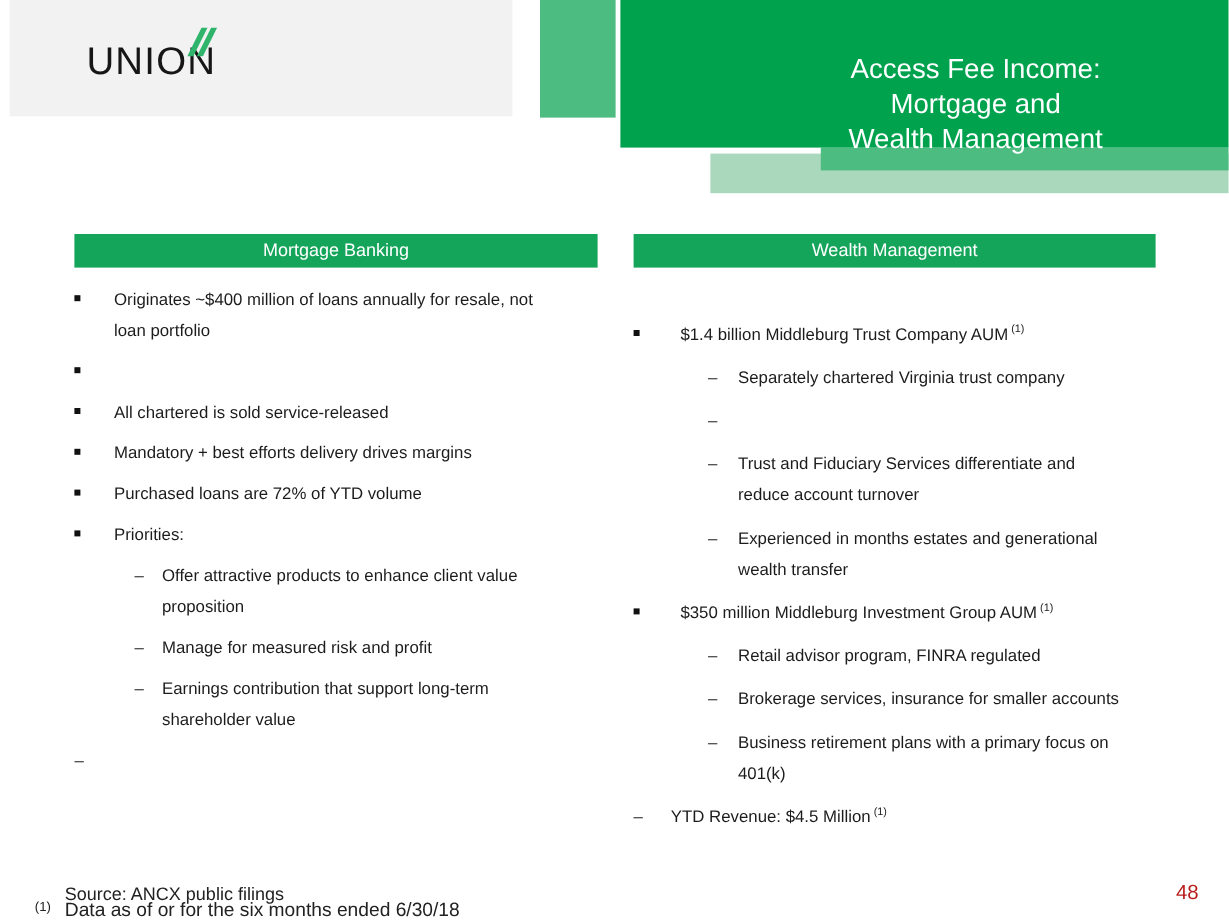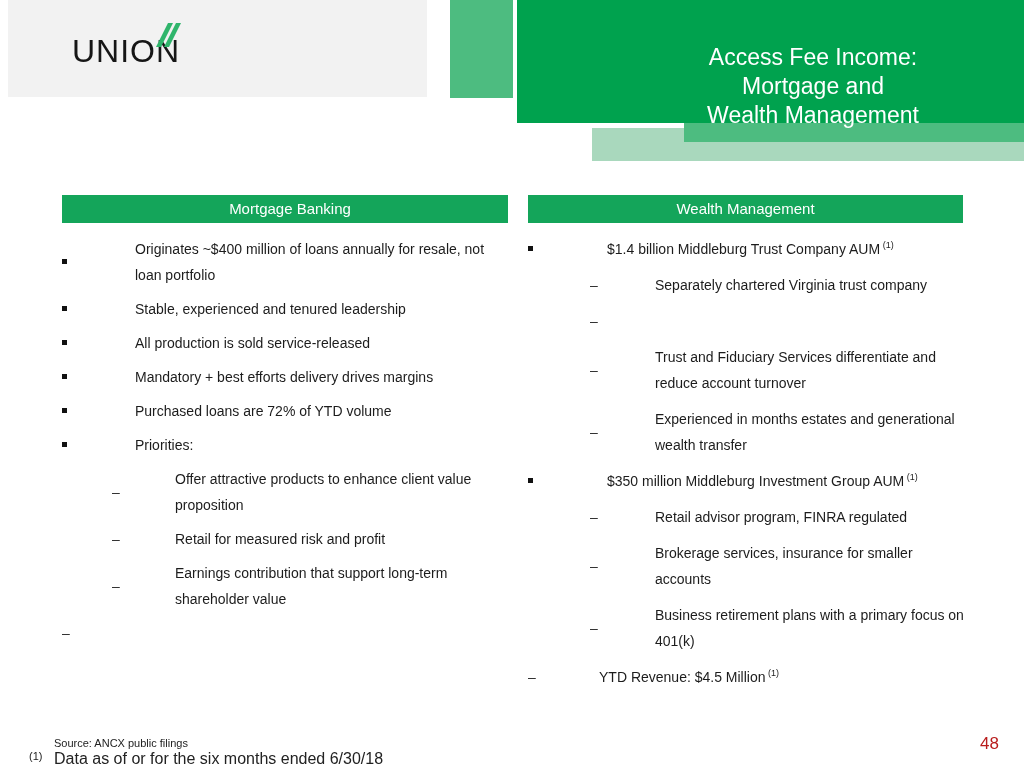--- a/index.html
+++ b/index.html
@@ -44,49 +44,49 @@
   .bar-medium{
     position:absolute;left:684px;top:123px;width:340px;height:19px;
     background:#4DBC80;
   }
   
   .col-header{
     position:absolute;top:195px;height:28px;
     background:#14A55A;color:#ffffff;
     font-size:15px;line-height:28px;text-align:center;
   }
-  .col-header.left{left:62px;width:436px;padding-left:10px;}
+  .col-header.left{left:62px;width:436px;}
   .col-header.right{left:528px;width:435px;}
   
   .col{position:absolute;top:236px;}
   .col-left{left:62px;width:436px;}
-  .col-right{left:528px;width:442px;}
+  .col-right{left:528px;width:442px;margin-top:29px;}
   .item{
-    display:flex;align-items:center;
-    font-size:14px;line-height:26px;color:#1c1c1c;gap:40px;
+    display:flex;align-items:flex-start;
+    font-size:14px;line-height:26px;color:#1c1c1c;
   }
   .col-left  .item{margin-bottom:8px;}
   .col-right .item{margin-bottom:10px;}
   .item .marker{flex:0 0 auto;color:#333;}
   .item .text{white-space:pre-line;}
   
   .col-left  .item.lvl0.m-square .marker{width:33px;}
   .col-left  .item.lvl0.m-dash   .marker{width:28px;}
   .col-left  .item.lvl1{padding-left:50px;}
   .col-left  .item.lvl1 .marker{width:23px;}
   .col-right .item.lvl0.m-square .marker{width:39px;}
   .col-right .item.lvl0.m-dash   .marker{width:31px;}
   .col-right .item.lvl1{padding-left:62px;}
   .col-right .item.lvl1 .marker{width:25px;}
   .sq{display:inline-block;width:5px;height:5px;background:#111;margin-top:10px;vertical-align:top;}
   sup.fn{font-size:9px;line-height:0;vertical-align:6px;}
   
   .footer-source{
     position:absolute;left:54px;top:737px;
-    font-size:11px;color:#222;
+    font-size:15px;color:#222;
   }
   .footnote-marker{
     position:absolute;left:29px;top:750px;
     font-size:11px;color:#222;
   }
   .footnote-text{
     position:absolute;left:54px;top:750px;
     font-size:16px;color:#222;
   }
   .page-number{
@@ -123,46 +123,45 @@
   <div class="col-header right">Wealth Management</div>
 
   <div class="col col-left">
       <div class="item lvl0 m-square">
         <span class="marker"><span class="sq"></span></span>
         <span class="text">Originates ~$400 million of loans annually for resale, not
 loan portfolio</span>
       </div>
       <div class="item lvl0 m-square">
         <span class="marker"><span class="sq"></span></span>
-        <span class="text">Stable, experienced and tenured leadership</span>
-      </div>
-      <div class="item lvl0 m-square">
-        <span class="marker"><span class="sq"></span></span>
-        <span class="text">All production is sold service-released</span>
+      </div>
+      <div class="item lvl0 m-square">
+        <span class="marker"><span class="sq"></span></span>
+        <span class="text">All chartered is sold service-released</span>
       </div>
       <div class="item lvl0 m-square">
         <span class="marker"><span class="sq"></span></span>
         <span class="text">Mandatory + best efforts delivery drives margins</span>
       </div>
       <div class="item lvl0 m-square">
         <span class="marker"><span class="sq"></span></span>
         <span class="text">Purchased loans are 72% of YTD volume</span>
       </div>
       <div class="item lvl0 m-square">
         <span class="marker"><span class="sq"></span></span>
         <span class="text">Priorities:</span>
       </div>
       <div class="item lvl1 m-dash">
         <span class="marker">–</span>
         <span class="text">Offer attractive products to enhance client value
 proposition</span>
       </div>
       <div class="item lvl1 m-dash">
         <span class="marker">–</span>
-        <span class="text">Retail for measured risk and profit</span>
+        <span class="text">Manage for measured risk and profit</span>
       </div>
       <div class="item lvl1 m-dash">
         <span class="marker">–</span>
         <span class="text">Earnings contribution that support long-term
 shareholder value</span>
       </div>
       <div class="item lvl0 m-dash">
         <span class="marker">–</span>
       </div>
     </div>

